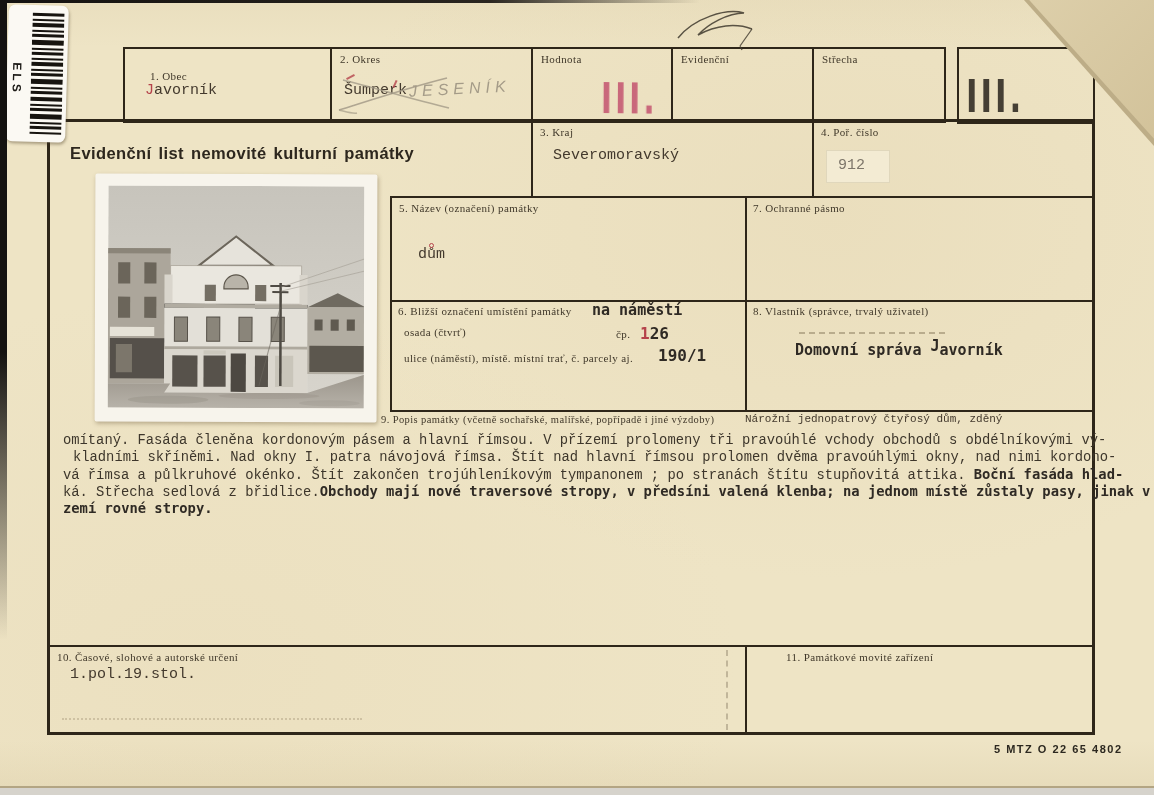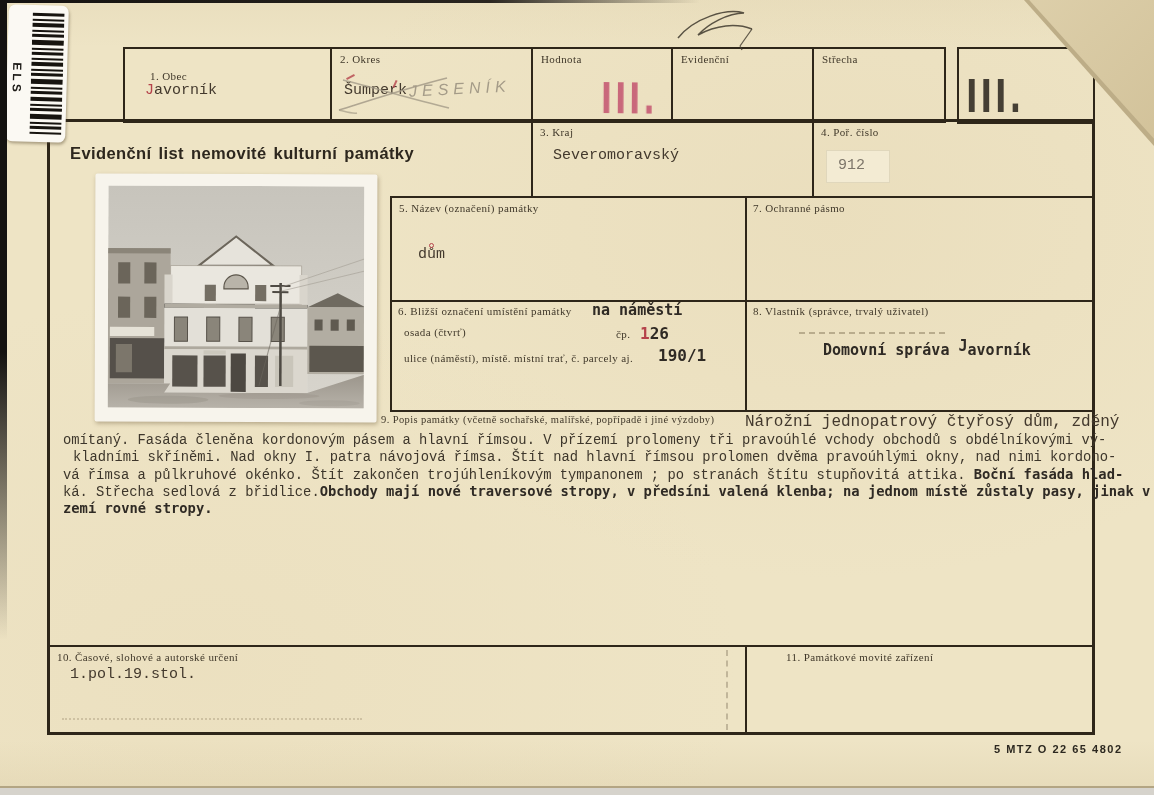--- a/index.html
+++ b/index.html
@@ -117,22 +117,22 @@
 <div class="tw" style="left:553px;top:147px;">Severomoravský</div>
 <div class="sticker">
     <span>912</span>
   </div>
 <div class="tw" style="left:418px;top:246px;"><span>d</span><span>ů</span><span>m</span></div>
 <div class="ring"></div>
 <div class="tw tw2" style="left:592px;top:301px;">na náměstí</div>
 <div class="tw tw2" style="left:640px;top:324px;font-size:16px;"><span class="red">1</span><span>26</span></div>
 <div class="tw tw2" style="left:658px;top:346px;font-size:16px;">190/1</div>
 <div class="erased" style="left:799px;top:332px;width:146px;"></div>
-<div class="tw tw2" style="left:795px;top:341px;margin-left:28px;"><span>Domovní správa </span><span class="sup">J</span><span>avorník</span></div>
-<div class="tw" style="left:745px;top:413px;font-size:16px;">Nárožní jednopatrový čtyřosý dům, zděný</div>
+<div class="tw tw2" style="left:795px;top:341px;"><span>Domovní správa </span><span class="sup">J</span><span>avorník</span></div>
+<div class="tw" style="left:745px;top:413px;font-size:11px;">Nárožní jednopatrový čtyřosý dům, zděný</div>
 <div class="desc-wrap">
   <div class="desc-line"><span>omítaný. Fasáda členěna kordonovým pásem a hlavní římsou. V přízemí prolomeny tři pravoúhlé vchody obchodů s obdélníkovými vý-</span><span class="tw2"></span></div>
   <div class="desc-line indent"><span>kladními skříněmi. Nad okny I. patra návojová římsa. Štít nad hlavní římsou prolomen dvěma pravoúhlými okny, nad nimi kordono-</span><span class="tw2"></span></div>
   <div class="desc-line"><span>vá římsa a půlkruhové okénko. Štít zakončen trojúhleníkovým tympanonem ; po stranách štítu stupňovitá attika. </span><span class="tw2">Boční fasáda hlad-</span></div>
   <div class="desc-line"><span>ká. Střecha sedlová z břidlice.</span><span class="tw2">Obchody mají nové traversové stropy, v předsíni valená klenba; na jednom místě zůstaly pasy, jinak v pří-</span></div>
   <div class="desc-line"><span></span><span class="tw2">zemí rovné stropy.</span></div>
 </div>
 <div class="tw" style="left:70px;top:666px;">1.pol.19.stol.</div>
 <div class="erased" style="left:62px;top:718px;width:300px;border-top-style:dotted;opacity:.6;"></div>
 <div class="fold-line"></div>

